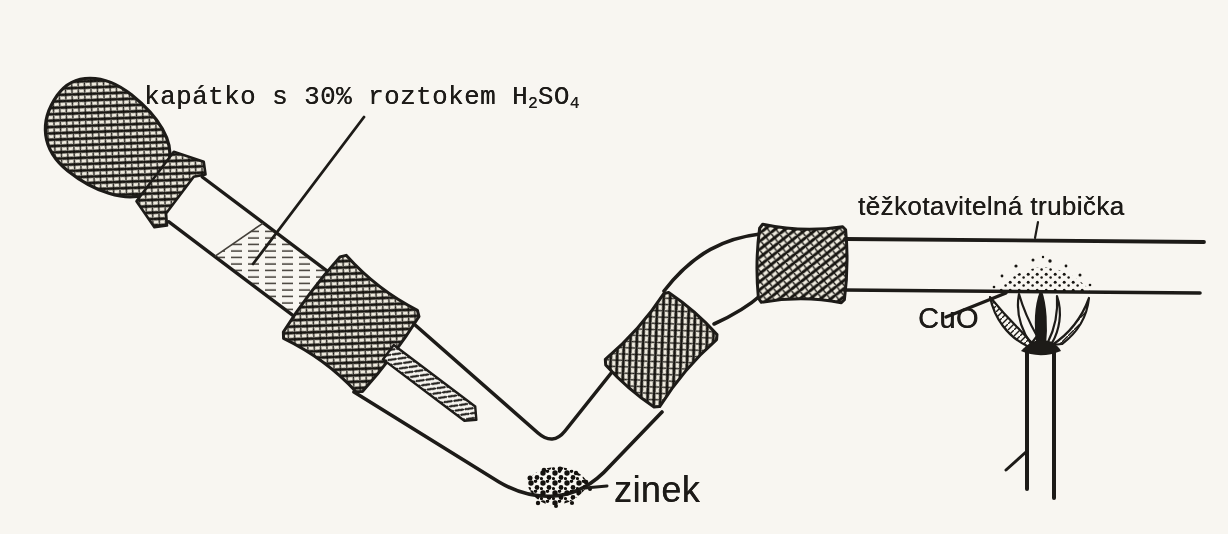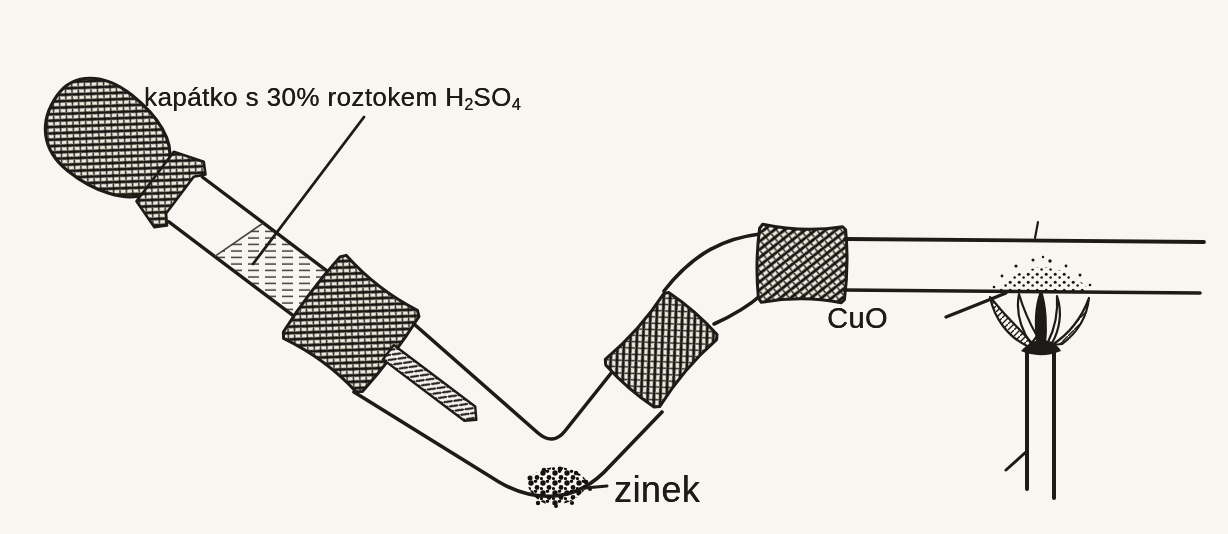--- a/index.html
+++ b/index.html
@@ -129,23 +129,24 @@
 
     <g class="ink">
       <path d="M 364,117 L 253,264" stroke-width="2.8"></path>
       <path d="M 585,488 L 607,486" stroke-width="3"></path>
       <path d="M 946,317 Q 974,306 1006,293" stroke-width="3.4"></path>
       <path d="M 1006,470 L 1026,452" stroke-width="3"></path>
       <path d="M 1038,222 L 1035,238" stroke-width="2.2"></path>
     </g>
   </svg>
 
-  <div class="lbl" style="left:144px;top:84px;font-size:26px;">
+  <div class="lbl" style="left:144px;top:84px;font-size:26px;font-family:Liberation Mono, monospace;">
     <span>kapátko s 30% roztokem H</span><sub>2</sub><span>SO</span><sub>4</sub>
   </div>
 
+  <div class="lbl" style="left:858px;top:193px;font-size:26px;">těžkotavitelná trubička</div>
 
-  <div class="lbl" style="left:827px;top:304px;font-size:29px;">CuO</div>
+  <div class="lbl" style="left:918px;top:304px;font-size:29px;">CuO</div>
 
   <div class="lbl" style="left:614px;top:472px;font-size:36px;">zinek</div>
 
 
 </div>
 
 </body></html>

